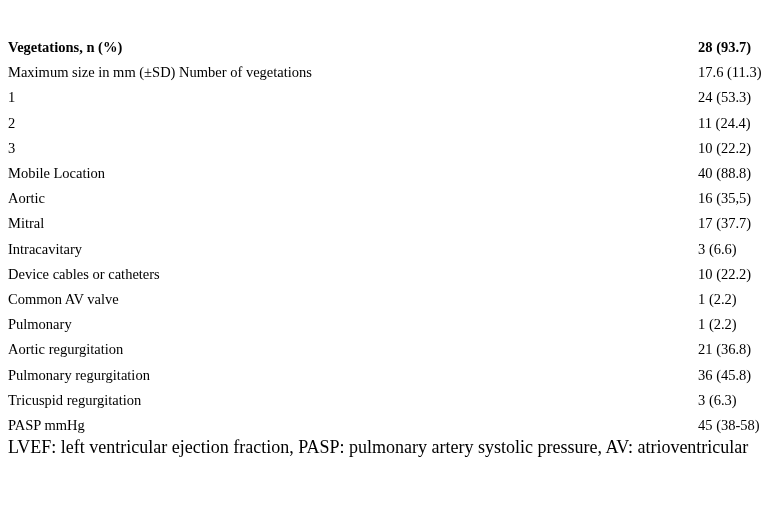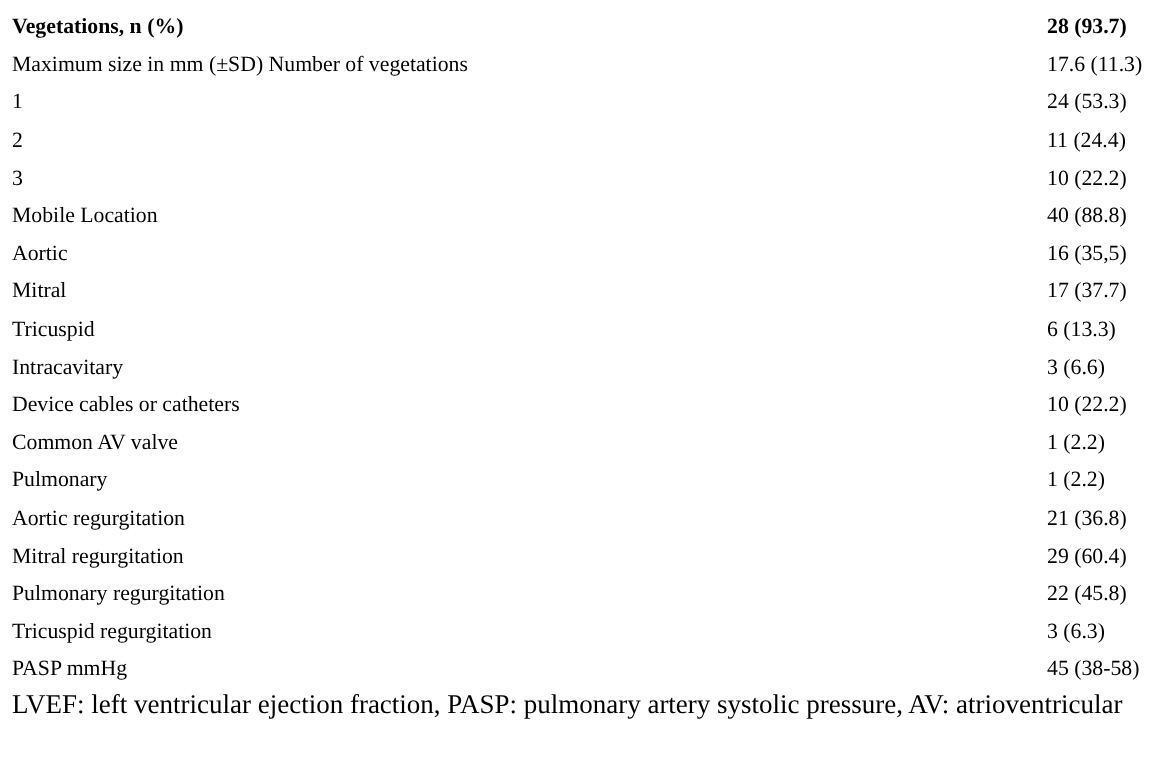--- a/index.html
+++ b/index.html
@@ -11,20 +11,21 @@
     width: 780px;
     height: 508px;
     font-family: "Liberation Serif", serif;
     color: #000000;
     overflow: hidden;
   }
   .table-wrap {
     width: 780px;
     box-sizing: border-box;
     padding: 6px 8px 0 8px;
+    margin-top: 29px;
   }
   table.data-table {
     width: 100%;
     border-collapse: collapse;
     table-layout: fixed;
   }
   table.data-table td {
     padding: 0;
     vertical-align: bottom;
     font-size: 14.5px;
@@ -82,50 +83,42 @@
         </tr>
         <tr>
           <td class="label-cell">Aortic</td>
           <td class="value-cell">16 (35,5)</td>
         </tr>
         <tr>
           <td class="label-cell">Mitral</td>
           <td class="value-cell">17 (37.7)</td>
         </tr>
         <tr>
-          <td class="label-cell">Tricuspid</td>
-          <td class="value-cell">6 (13.3)</td>
-        </tr>
-        <tr>
           <td class="label-cell">Intracavitary</td>
           <td class="value-cell">3 (6.6)</td>
         </tr>
         <tr>
           <td class="label-cell">Device cables or catheters</td>
           <td class="value-cell">10 (22.2)</td>
         </tr>
         <tr>
           <td class="label-cell">Common AV valve</td>
           <td class="value-cell">1 (2.2)</td>
         </tr>
         <tr>
           <td class="label-cell">Pulmonary</td>
           <td class="value-cell">1 (2.2)</td>
         </tr>
         <tr>
           <td class="label-cell">Aortic regurgitation</td>
           <td class="value-cell">21 (36.8)</td>
         </tr>
         <tr>
-          <td class="label-cell">Mitral regurgitation</td>
-          <td class="value-cell">29 (60.4)</td>
-        </tr>
-        <tr>
           <td class="label-cell">Pulmonary regurgitation</td>
-          <td class="value-cell">22 (45.8)</td>
+          <td class="value-cell">36 (45.8)</td>
         </tr>
         <tr>
           <td class="label-cell">Tricuspid regurgitation</td>
           <td class="value-cell">3 (6.3)</td>
         </tr>
         <tr>
           <td class="label-cell">PASP mmHg</td>
           <td class="value-cell">45 (38-58)</td>
         </tr>
       </tbody>

